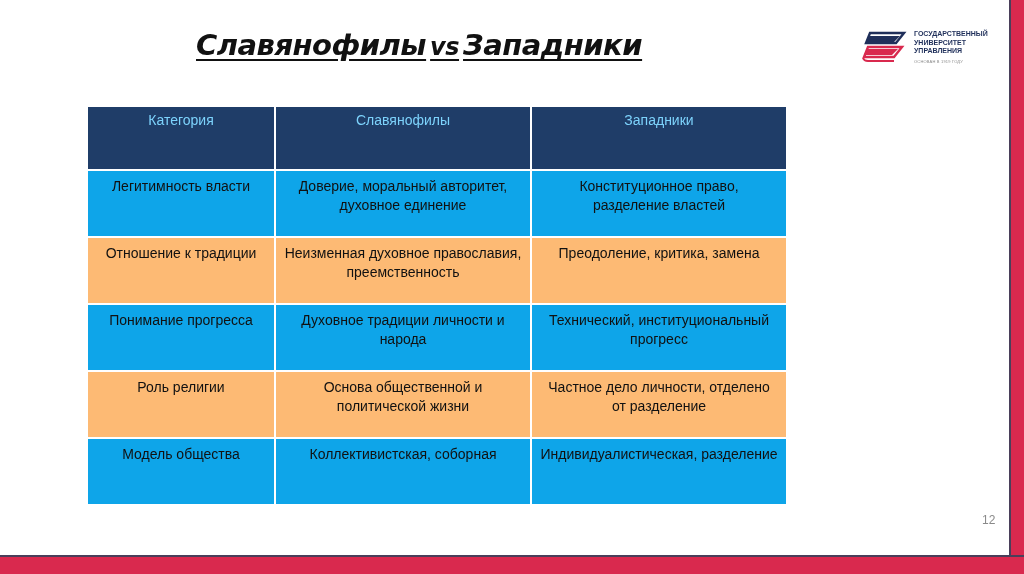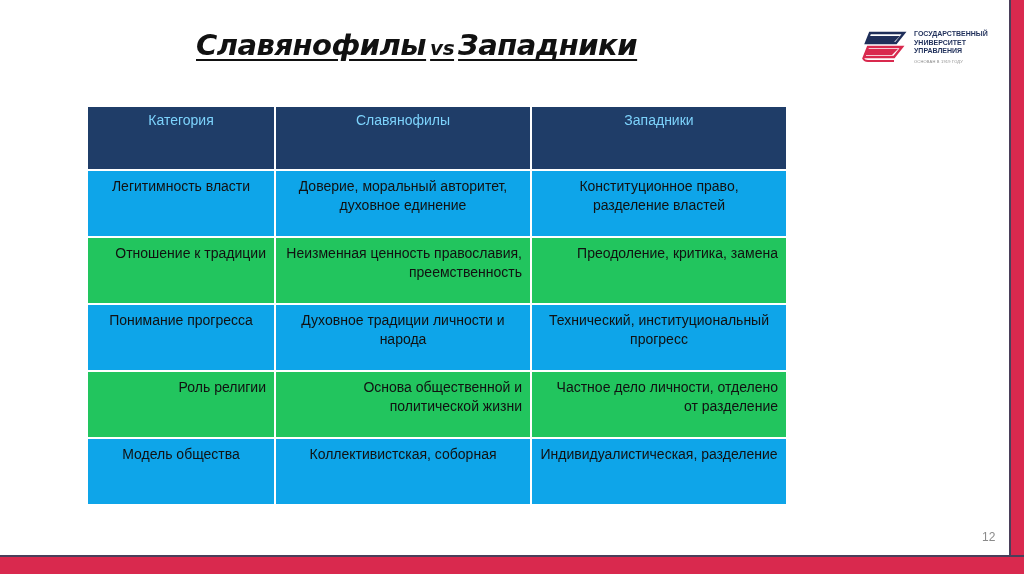--- a/index.html
+++ b/index.html
@@ -8,38 +8,38 @@
     background: #ffffff; font-family: "Liberation Sans", sans-serif;
   }
   .right-bar { position: absolute; left: 1009px; top: 0; width: 15px; height: 574px; background: #d9294e; border-left: 2px solid #4a3f5a; box-sizing: border-box; }
   .bottom-bar { position: absolute; left: 0; top: 555px; width: 1024px; height: 19px; background: #d9294e; border-top: 2px solid #4a3f5a; box-sizing: border-box; }
   .title {
     position: absolute; left: 196px; top: 28px; margin: 0;
     font-family: "DejaVu Sans", sans-serif; font-style: italic; font-weight: bold;
     font-size: 29px; color: #111; text-decoration: underline; text-underline-offset: 4px;
     letter-spacing: -0.5px; white-space: nowrap;
   }
-  .title .vs { font-weight: 900; font-size: 20px; margin: 0 4px; }
+  .title .vs { font-weight: 900; font-size: 24px; margin: 0 4px; }
   .logo { position: absolute; left: 860px; top: 30px; width: 140px; height: 40px; }
   .logo-mark { position: absolute; left: 0; top: 0; width: 48px; height: 34px; }
   .logo-text { position: absolute; left: 54px; top: 0; font-size: 7px; font-weight: bold; color: #1f2f5a; line-height: 8.5px; }
   .logo-sub { font-size: 4px; font-weight: normal; color: #8a8a8a; margin-top: 2px; letter-spacing: 0.2px; }
   table.cmp {
     position: absolute; left: 86px; top: 105px; width: 700px;
     border-collapse: collapse; table-layout: fixed; font-size: 14px; color: #111;
   }
   table.cmp th, table.cmp td {
     border: 2px solid #ffffff; vertical-align: top; text-align: center;
     padding: 6px 8px 0 8px; line-height: 19px;
   }
   table.cmp th { background: #1f3d68; color: #7dd3fc; font-weight: normal; height: 58px; padding-top: 4px; }
   table.cmp td { height: 59px; }
   tr.odd td { background: #0ea5e9; }
-  tr.even td { background: #22c55e; text-align: right; }
-  .page-num { position: absolute; left: 982px; top: 530px; font-size: 12px; color: #8a8a8a; }
+  tr.even td { background: #fdba74; }
+  .page-num { position: absolute; left: 982px; top: 513px; font-size: 12px; color: #8a8a8a; }
 </style>
 </head>
 <body>
 
 <div class="right-bar"></div>
 <div class="bottom-bar"></div>
 
 <h1 class="title"><span>Славянофилы</span><span class="vs">vs</span><span>Западники</span></h1>
 
 <div class="logo">
@@ -72,21 +72,21 @@
     </tr>
   </thead>
   <tbody>
     <tr class="odd">
       <td>Легитимность власти</td>
       <td>Доверие, моральный авторитет, духовное единение</td>
       <td>Конституционное право, разделение властей</td>
     </tr>
     <tr class="even">
       <td>Отношение к традиции</td>
-      <td>Неизменная ценность православия, преемственность</td>
+      <td>Неизменная духовное православия, преемственность</td>
       <td>Преодоление, критика, замена</td>
     </tr>
     <tr class="odd">
       <td>Понимание прогресса</td>
       <td>Духовное традиции личности и народа</td>
       <td>Технический, институциональный прогресс</td>
     </tr>
     <tr class="even">
       <td>Роль религии</td>
       <td>Основа общественной и политической жизни</td>

